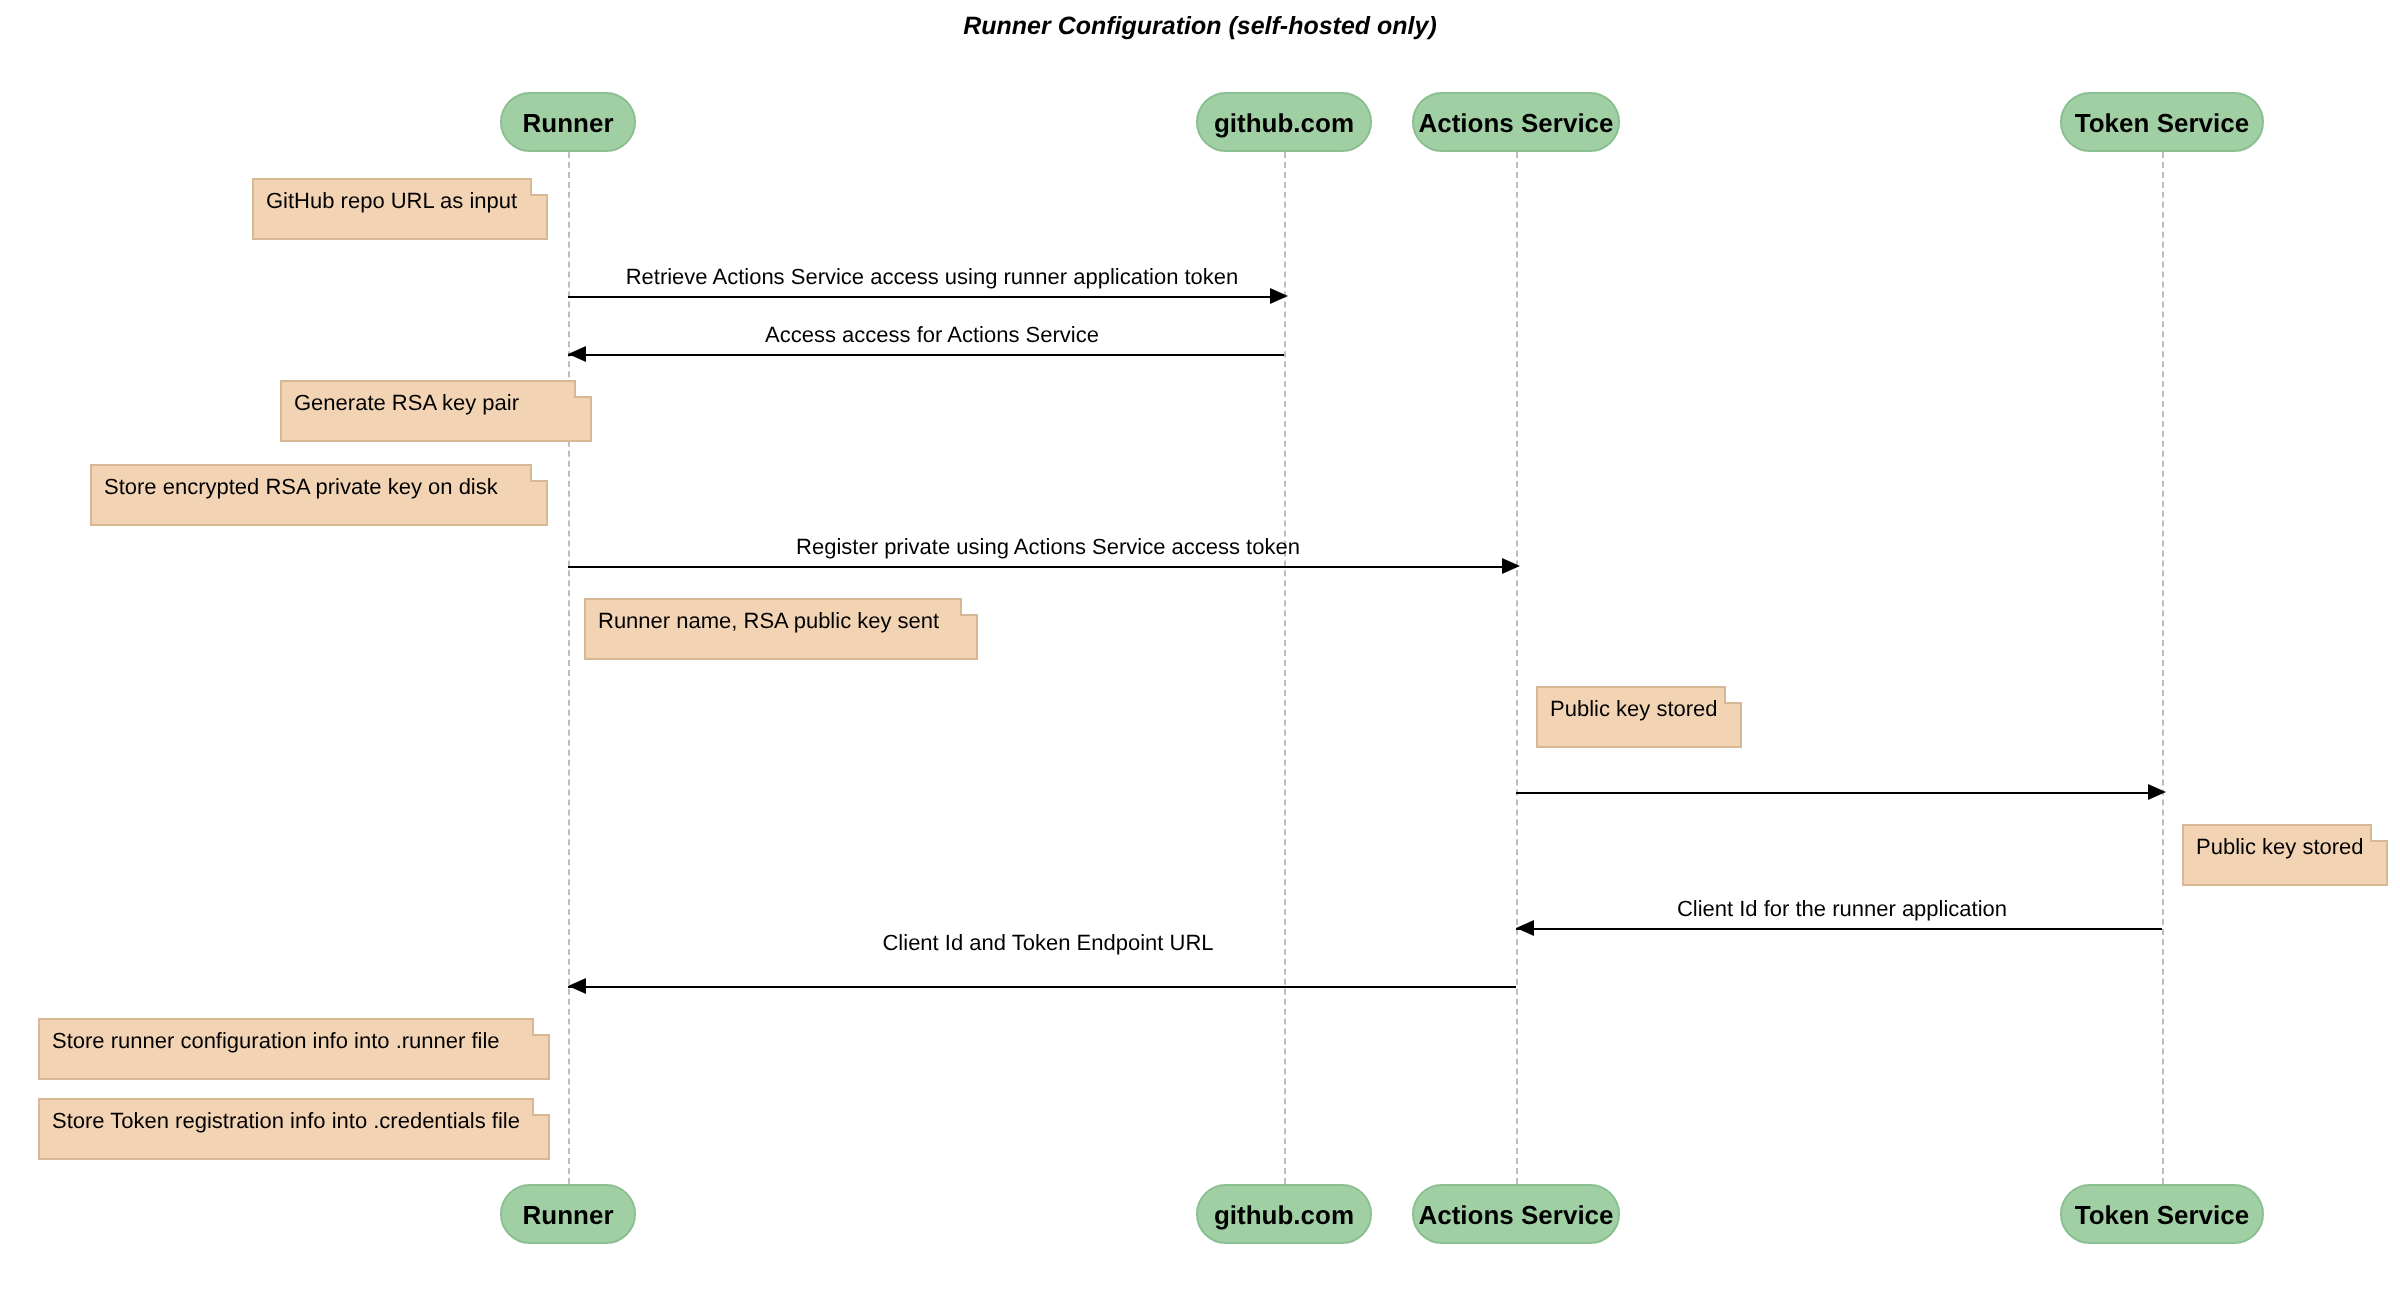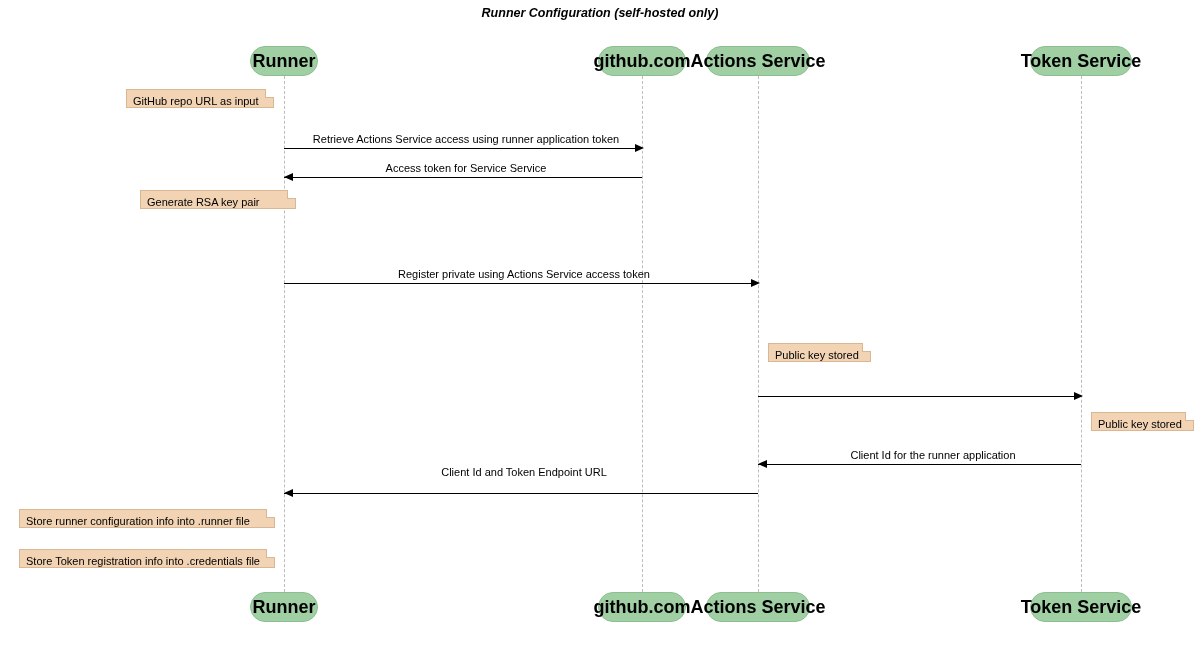--- a/index.html
+++ b/index.html
@@ -33,36 +33,36 @@
     width: 0;
     border-left: 1px dashed #bdbdbd;
   }
   .actor {
     position: absolute;
     height: 30px;
     border-radius: 15px;
     background: #a0cfa4;
     border: 1px solid #8bbf90;
     color: #000000;
-    font-size: 18px;
+    font-size: 13px;
     font-weight: bold;
     display: flex;
     align-items: center;
     justify-content: center;
     box-sizing: border-box;
     white-space: nowrap;
   }
   .note {
     position: absolute;
     background: #f2d3b4;
     border: 1px solid #d8b894;
     color: #000000;
     font-size: 11px;
     line-height: 1.1;
-    padding: 5px 7px 0 6px;
+    padding: 5px 7px 12px 6px;
     box-sizing: border-box;
     white-space: nowrap;
   }
   .note::after {
     content: "";
     position: absolute;
     top: -1px;
     right: -1px;
     width: 8px;
     height: 8px;
@@ -132,42 +132,48 @@
   <div class="actor" style="left:1030px; top:592px; width:102px;">
     <span>Token Service</span>
   </div>
 
   <div class="msg-line" style="left:284px; top:148px; width:358px;"></div>
   <div class="arrow-head arrow-right" style="left:635px; top:143.5px;"></div>
   <div class="msg-label" style="left:288px; top:133px; width:356px;">Retrieve Actions Service access using runner application token</div>
 
   <div class="msg-line" style="left:284px; top:177px; width:358px;"></div>
   <div class="arrow-head arrow-left" style="left:284px; top:172.5px;"></div>
-  <div class="msg-label" style="left:288px; top:162px; width:356px;">Access token for Service Service</div>
+  <div class="msg-label" style="left:288px; top:162px; width:356px;">Access access for Actions Service</div>
 
   <div class="msg-line" style="left:284px; top:283px; width:474px;"></div>
   <div class="arrow-head arrow-right" style="left:751px; top:278.5px;"></div>
   <div class="msg-label" style="left:288px; top:268px; width:472px;">Register private using Actions Service access token</div>
 
   <div class="msg-line" style="left:758px; top:396px; width:323px;"></div>
   <div class="arrow-head arrow-right" style="left:1074px; top:391.5px;"></div>
 
   <div class="msg-line" style="left:758px; top:464px; width:323px;"></div>
   <div class="arrow-head arrow-left" style="left:758px; top:459.5px;"></div>
-  <div class="msg-label" style="left:728px; top:449px; width:322px;padding-left:44px;">Client Id for the runner application</div>
+  <div class="msg-label" style="left:760px; top:449px; width:322px;">Client Id for the runner application</div>
 
   <div class="msg-line" style="left:284px; top:493px; width:474px;"></div>
   <div class="arrow-head arrow-left" style="left:284px; top:488.5px;"></div>
   <div class="msg-label" style="left:288px; top:466px; width:472px;">Client Id and Token Endpoint URL</div>
 
   <div class="note" style="left:126px; top:89px; width:148px;">
     <span>GitHub repo URL as input</span>
   </div>
   <div class="note" style="left:140px; top:190px; width:156px;">
     <span>Generate RSA key pair</span>
+  </div>
+  <div class="note" style="left:45px; top:232px; width:229px;">
+    <span>Store encrypted RSA private key on disk</span>
+  </div>
+  <div class="note" style="left:292px; top:299px; width:197px;">
+    <span>Runner name, RSA public key sent</span>
   </div>
   <div class="note" style="left:768px; top:343px; width:103px;">
     <span>Public key stored</span>
   </div>
   <div class="note" style="left:1091px; top:412px; width:103px;">
     <span>Public key stored</span>
   </div>
   <div class="note" style="left:19px; top:549px; width:256px;">
     <span>Store Token registration info into .credentials file</span>
   </div>

